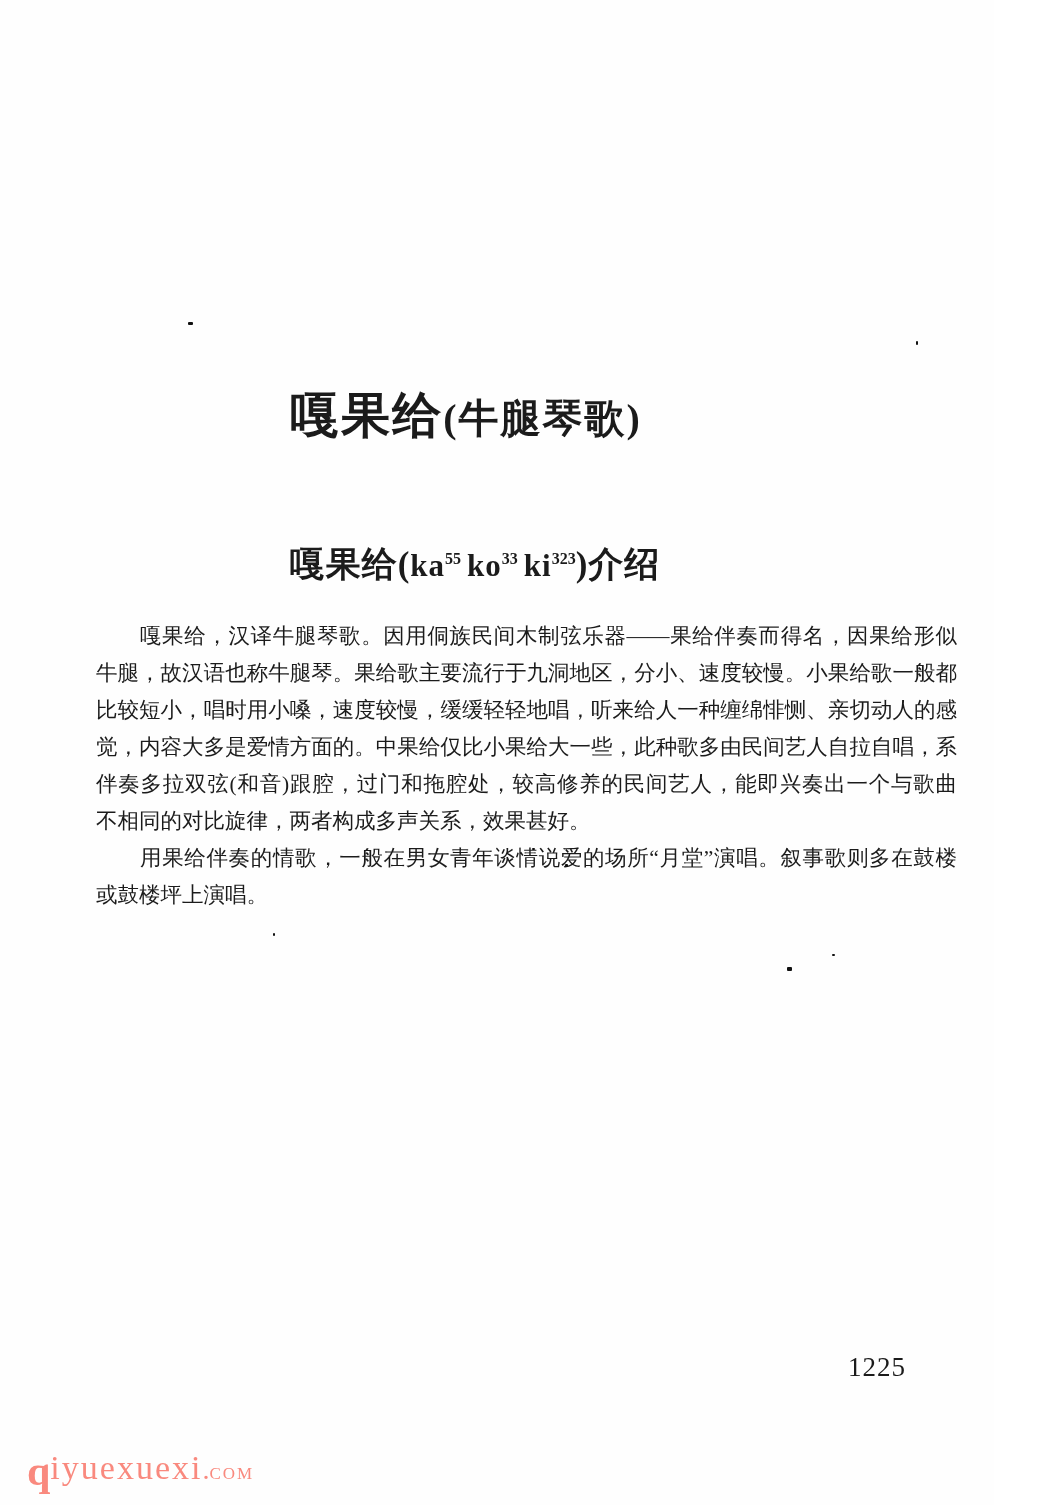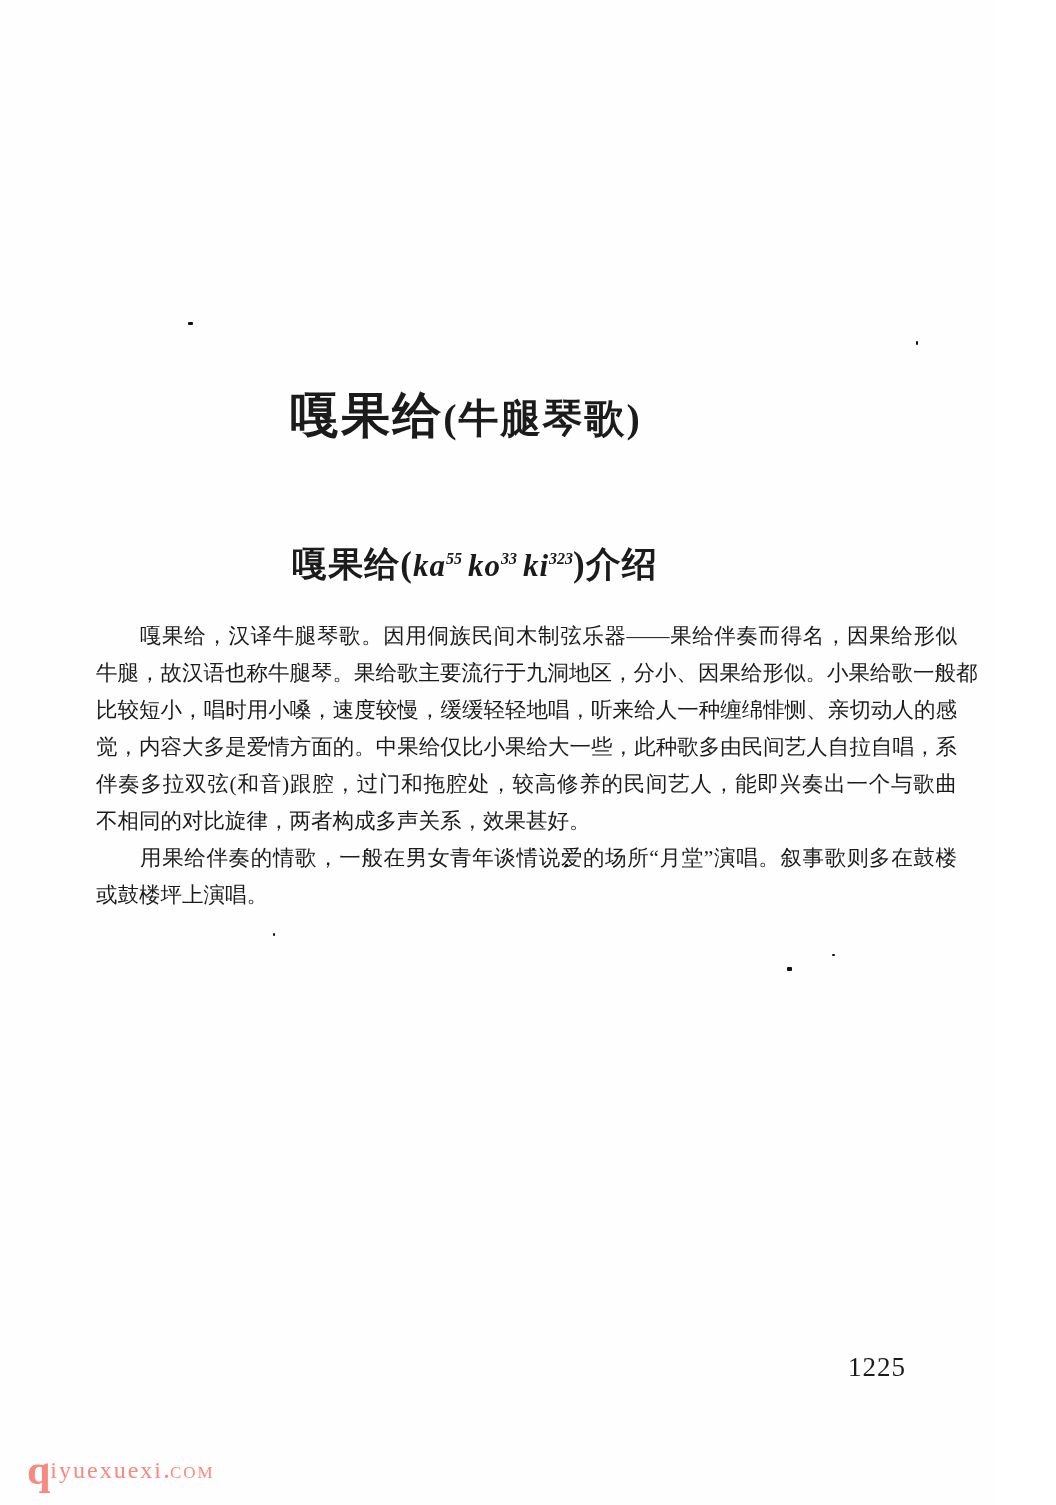--- a/index.html
+++ b/index.html
@@ -53,21 +53,21 @@
   }
   .subtitle .latin {
     font-size: 31px;
   }
   .subtitle .sup {
     font-size: 16px;
     position: relative;
     top: -12px;
     letter-spacing: 0;
   }
-  .subtitle .seg { margin-left: 6px; font-style: italic; }
+  .subtitle .seg { margin-left: 6px; }
   .subtitle .seg:first-child { margin-left: 0; }
 
   
   .body-text {
     position: absolute;
     top: 618px;
     left: 96px;
     width: 861px;
     font-size: 21.5px;
     line-height: 37px;
@@ -102,21 +102,21 @@
     color: var(--wm, #f9897e);
     white-space: nowrap;
   }
   .watermark .wm-lead {
     font-size: 42px;
     font-weight: bold;
     line-height: 1;
     vertical-align: -6px;
   }
   .watermark .wm-rest {
-    font-size: 24px;
+    font-size: 34px;
     letter-spacing: 2px;
   }
   .watermark .wm-dot {
     font-size: 28px;
   }
   .watermark .wm-tld {
     font-size: 17px;
     letter-spacing: 2px;
   }
 
@@ -135,21 +135,21 @@
   <h1 class="title">
     <span class="title-main">嘎果给</span><span class="title-paren">(牛腿琴歌)</span>
   </h1>
 
   <h2 class="subtitle">
     <span class="cjk">嘎果给(</span><span id="subtitle-segments"><span class="seg"><span class="latin">ka</span><span class="sup">55</span></span><span class="seg"><span class="latin">ko</span><span class="sup">33</span></span><span class="seg"><span class="latin">ki</span><span class="sup">323</span></span></span><span class="cjk">)介绍</span>
   </h2>
 
   <div class="body-text" id="body-text">
       <div class="line indent">嘎果给，汉译牛腿琴歌。因用侗族民间木制弦乐器——果给伴奏而得名，因果给形似</div>
-      <div class="line">牛腿，故汉语也称牛腿琴。果给歌主要流行于九洞地区，分小、因果给形似。小果给歌一般都</div>
+      <div class="line">牛腿，故汉语也称牛腿琴。果给歌主要流行于九洞地区，分小、速度较慢。小果给歌一般都</div>
       <div class="line">比较短小，唱时用小嗓，速度较慢，缓缓轻轻地唱，听来给人一种缠绵悱恻、亲切动人的感</div>
       <div class="line">觉，内容大多是爱情方面的。中果给仅比小果给大一些，此种歌多由民间艺人自拉自唱，系</div>
       <div class="line">伴奏多拉双弦(和音)跟腔，过门和拖腔处，较高修养的民间艺人，能即兴奏出一个与歌曲</div>
       <div class="line last">不相同的对比旋律，两者构成多声关系，效果甚好。</div>
       <div class="line indent">用果给伴奏的情歌，一般在男女青年谈情说爱的场所“月堂”演唱。叙事歌则多在鼓楼</div>
       <div class="line last">或鼓楼坪上演唱。</div>
     </div>
 
   <div class="page-number">1225</div>
 

